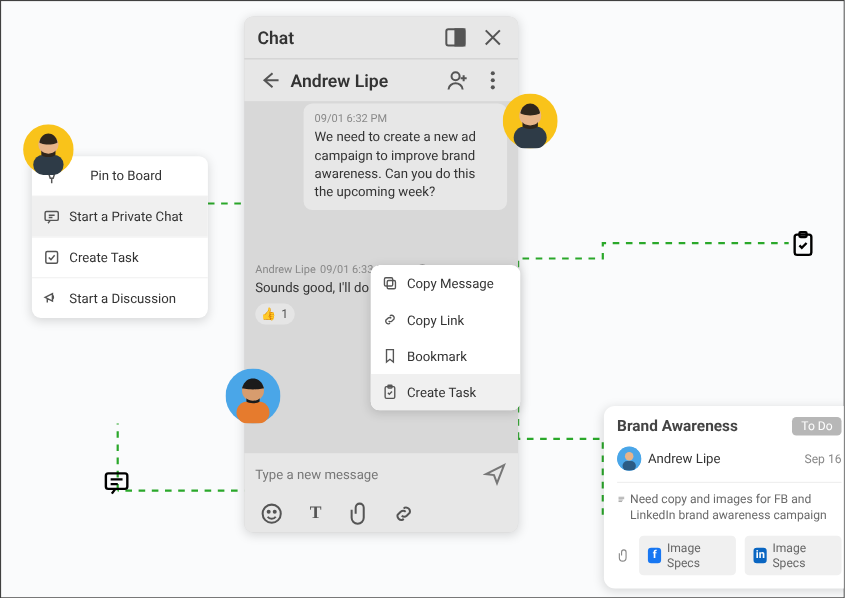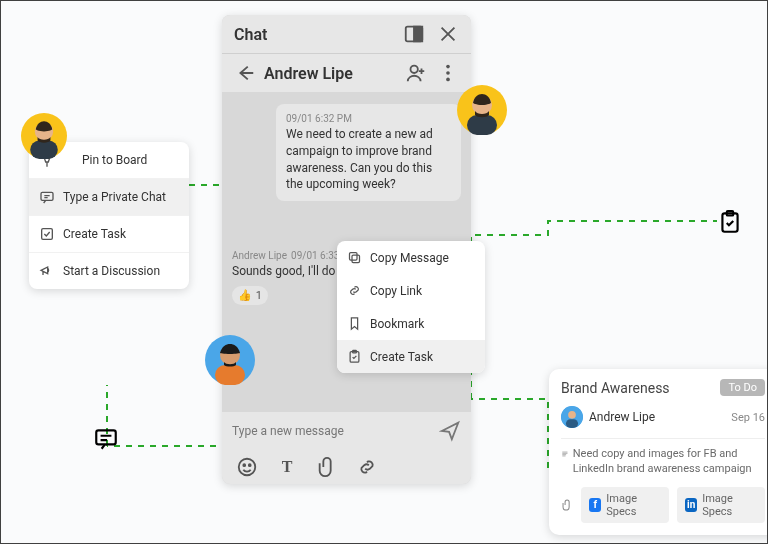--- a/index.html
+++ b/index.html
@@ -21,52 +21,52 @@
   #stage{position:relative;width:768px;height:544px;border:1px solid #404040;overflow:hidden;box-sizing:border-box;}
   
   svg.connectors{position:absolute;inset:0;width:100%;height:100%;pointer-events:none;}
 
   
   .chat{position:absolute;left:221px;top:14px;width:249px;height:469px;background:var(--gray-bg);border-radius:8px;box-shadow:var(--shadow);display:flex;flex-direction:column;overflow:hidden;}
   .chat-top{height:38px;background:var(--gray-panel);display:flex;align-items:center;justify-content:space-between;padding:0 12px;font-weight:600;}
   .chat-sub{height:38px;background:var(--gray-panel);border-top:1px solid #cfcfcf;display:flex;align-items:center;justify-content:space-between;padding:0 12px;}
   .chat-sub .name{display:flex;align-items:center;gap:8px;font-weight:600;}
   .icon-btn{width:22px;height:22px;display:inline-flex;align-items:center;justify-content:center;cursor:pointer;color:#555;}
-  .msgs{flex:1;padding:12px 10px 4px 10px;}
+  .msgs{flex:1;padding:2px 10px 4px 10px;}
   .bubble-out{max-width:165px;background:var(--gray-panel);border-radius:8px;padding:8px 10px;float:right;font-size:12px;line-height:1.4;color:#333;}
   .bubble-out .ts{font-size:10px;color:#888;}
   .bubble-in{clear:both;max-width:175px;margin-top:48px;font-size:12px;line-height:1.4;color:#333;}
   .bubble-in .meta{font-size:10px;color:#888;display:flex;align-items:center;gap:4px;}
   .react{margin-top:6px;display:inline-flex;align-items:center;gap:4px;background:#e5e5e5;border-radius:10px;padding:2px 6px;font-size:11px;color:#555;}
   .compose{height:38px;background:var(--gray-panel);display:flex;align-items:center;padding:0 10px;justify-content:space-between;color:#777;}
   .compose-input{font-size:12px;}
   .toolbar{height:34px;background:var(--gray-panel);display:flex;align-items:center;gap:18px;padding:0 14px;color:#555;font-weight:600;}
   .clear{clear:both;}
 
   
-  .ctx{position:absolute;left:336px;top:240px;width:148px;background:var(--white);border-radius:8px;box-shadow:var(--shadow);overflow:hidden;font-size:12px;}
+  .ctx{position:absolute;left:336px;top:240px;width:136px;background:var(--white);border-radius:8px;box-shadow:var(--shadow);overflow:hidden;font-size:12px;}
   .ctx-item{display:flex;align-items:center;gap:8px;padding:9px 10px;cursor:pointer;}
   .ctx-item.active{background:#f0f0f0;}
   .ctx-item svg{width:15px;height:15px;flex:none;}
 
   
   .lmenu{position:absolute;left:28px;top:141px;width:160px;background:var(--white);border-radius:8px;box-shadow:var(--shadow);font-size:12px;overflow:hidden;}
   .lmenu-item{display:flex;align-items:center;gap:8px;padding:10px 10px;border-top:1px solid #f1f1f1;cursor:pointer;}
   .lmenu-item:first-child{border-top:none;gap:27px;}
   .lmenu-item.active{background:#f0f0f0;}
   .lmenu-item svg{width:16px;height:16px;flex:none;}
 
   
   .avatar{position:absolute;border-radius:50%;box-sizing:border-box;}
   .avatar svg{width:100%;height:100%;}
 
   
   .card{position:absolute;left:548px;top:368px;width:204px;background:var(--white);border-radius:10px;box-shadow:var(--shadow);padding:10px 12px 12px;font-size:12px;}
   .card-head{display:flex;align-items:center;justify-content:space-between;}
-  .card-title{font-weight:400;font-size:14px;color:#444;}
+  .card-title{font-weight:700;font-size:14px;color:#444;}
   .badge{background:#b7b7b7;color:#fff;border-radius:4px;padding:2px 8px;font-size:11px;}
   .card-row{display:flex;align-items:center;justify-content:space-between;margin-top:10px;}
   .card-row .assn{display:flex;align-items:center;gap:6px;}
   .mini-av{width:22px;height:22px;border-radius:50%;background:var(--blue);overflow:hidden;}
   .card hr{border:none;border-top:1px solid #eee;margin:10px 0 8px;}
   .desc{display:flex;gap:4px;color:#6a6a6a;font-size:11px;line-height:1.35;}
   .chips{display:flex;gap:8px;margin-top:10px;align-items:center;}
   .chip{background:#f0f0f0;border-radius:4px;padding:5px 8px;display:flex;align-items:center;gap:5px;font-size:11px;color:#666;}
   .chip .sq{width:14px;height:14px;border-radius:3px;display:flex;align-items:center;justify-content:center;color:#fff;font-weight:700;font-size:10px;}
 
@@ -238,21 +238,21 @@
       <svg viewBox="0 0 24 24" stroke="#555" stroke-width="2" fill="none">
           <path d="M12 2 L12 9 M8 9 L16 9 L14 15 H10 Z M12 15 V22"></path>
         </svg>
       <span>Pin to Board</span>
     </div>
     <div class="lmenu-item active">
       <svg viewBox="0 0 24 24" stroke="#555" stroke-width="2" fill="none">
           <rect x="3" y="5" width="18" height="12" rx="2"></rect>
           <path d="M7 21l3-4 M8 10h8 M8 13h5"></path>
         </svg>
-      <span>Type a Private Chat</span>
+      <span>Start a Private Chat</span>
     </div>
     <div class="lmenu-item">
       <svg viewBox="0 0 24 24" stroke="#555" stroke-width="2" fill="none">
           <rect x="4" y="4" width="16" height="16" rx="2"></rect>
           <path d="M8 12l3 3 5-6"></path>
         </svg>
       <span>Create Task</span>
     </div>
     <div class="lmenu-item">
       <svg viewBox="0 0 24 24" stroke="#555" stroke-width="2" fill="none">

